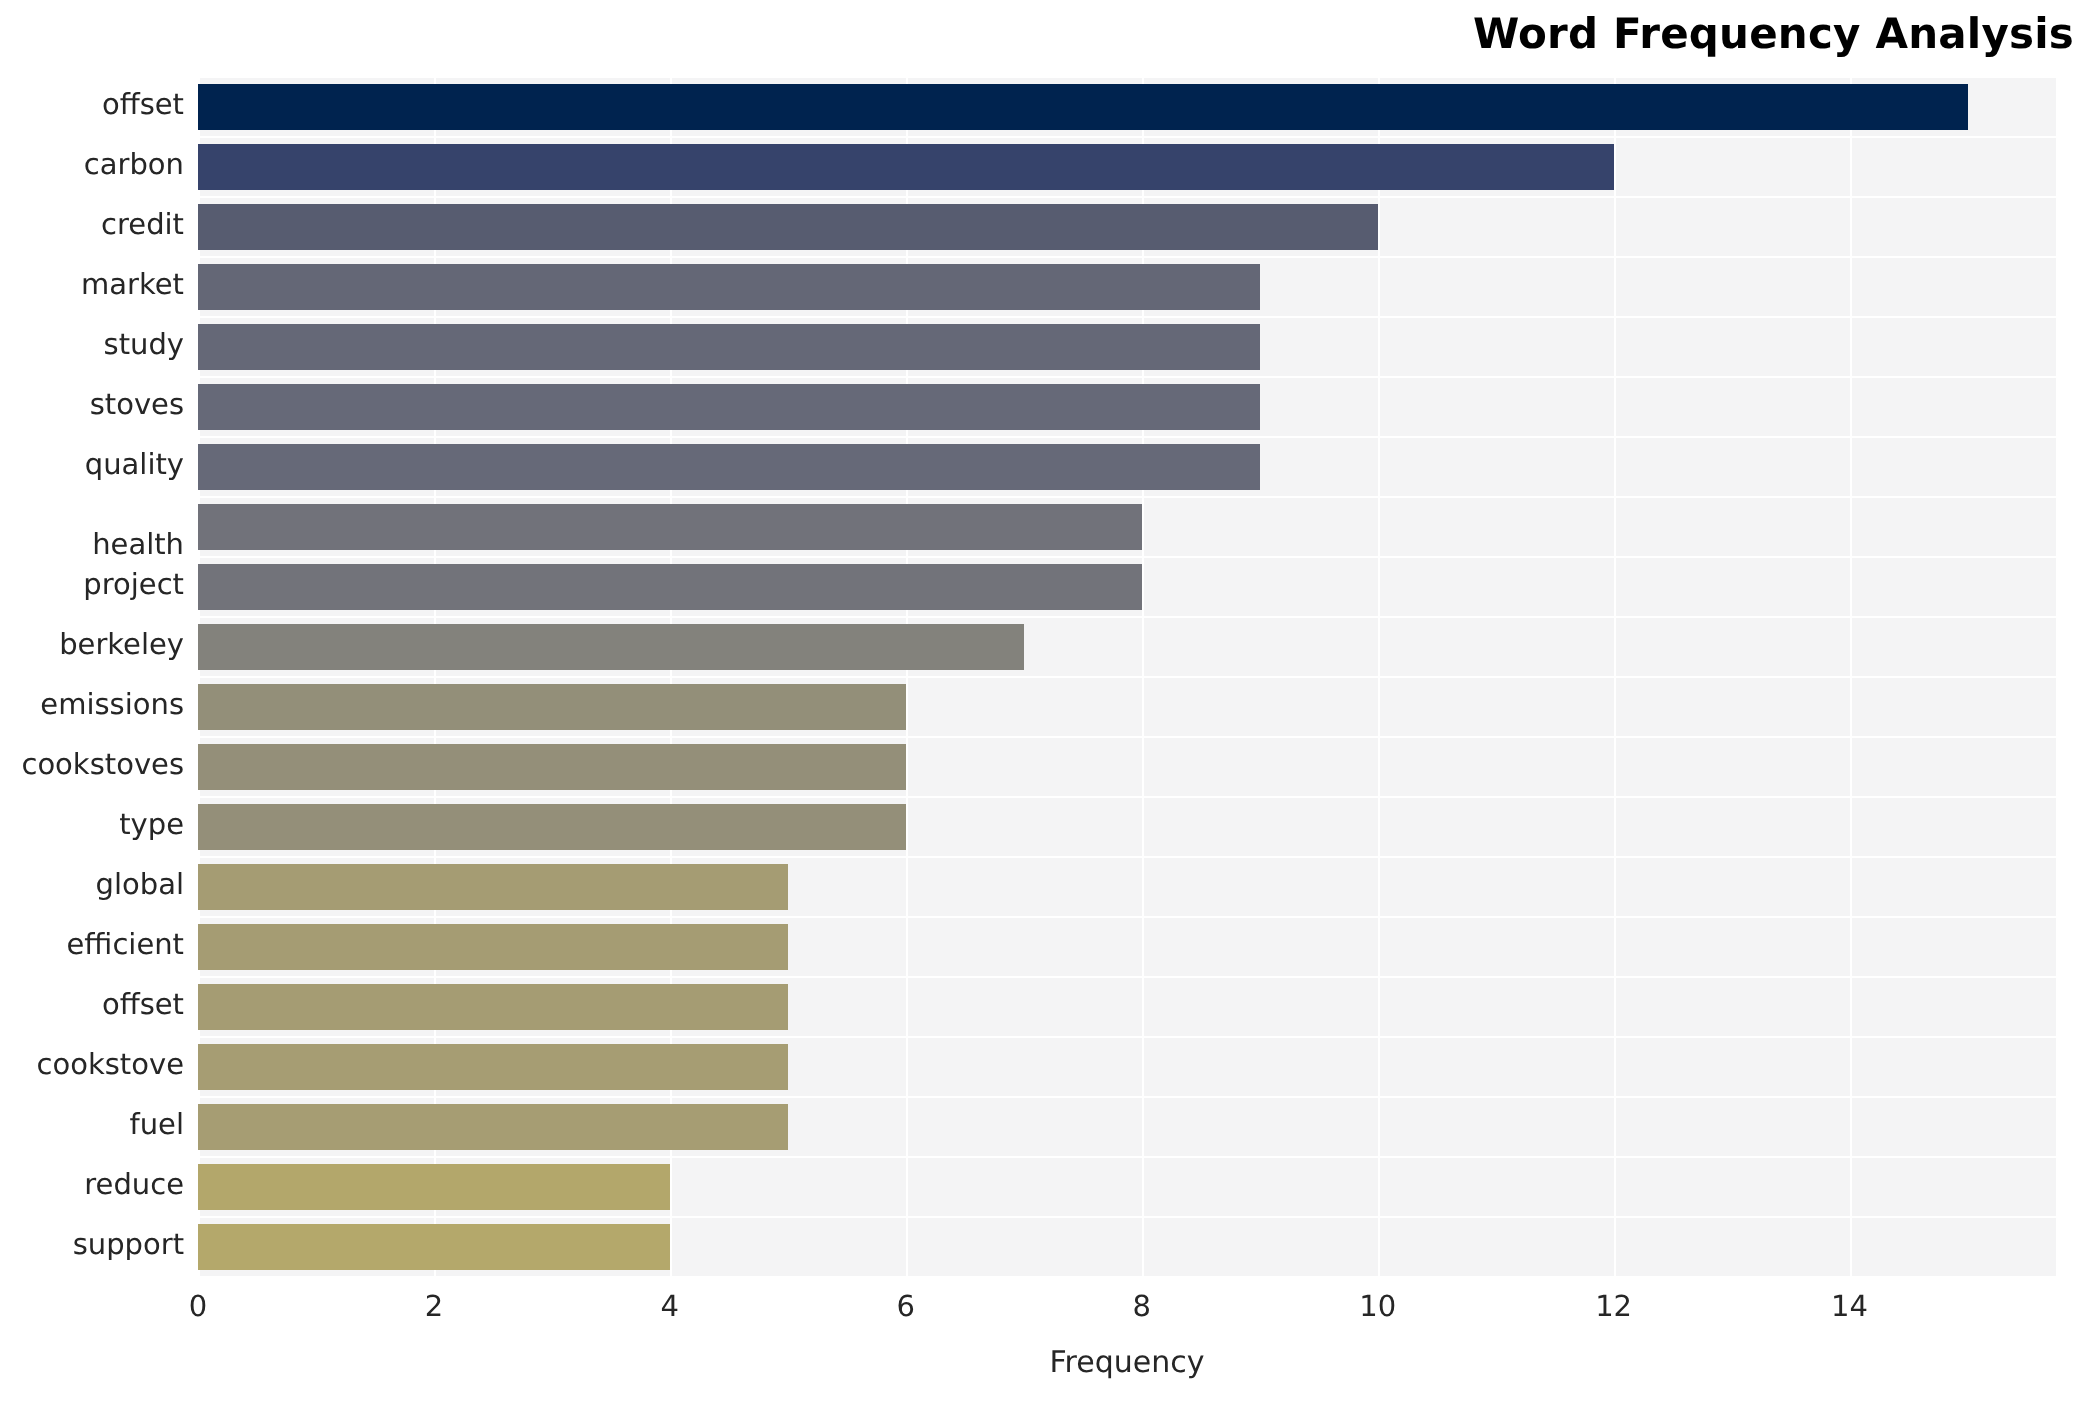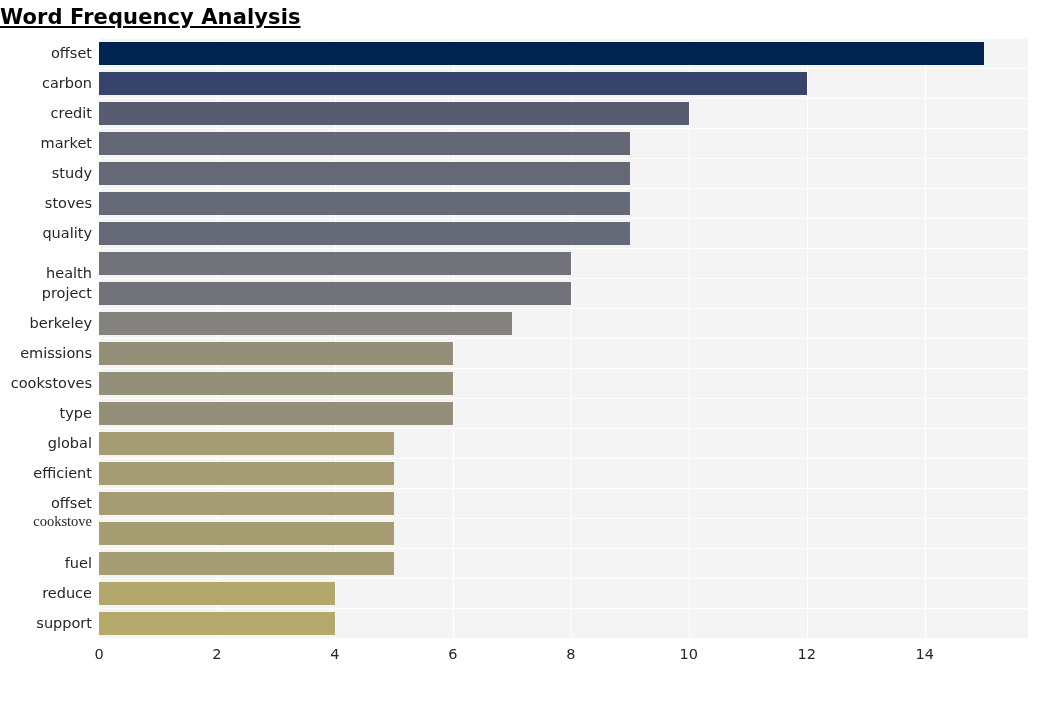--- a/index.html
+++ b/index.html
@@ -21,26 +21,25 @@
     width: 1037px;
     height: 701px;
     background: #ffffff;
   }
 
   #chart-title {
     position: absolute;
     left: 0;
     top: 5px;
     width: 1037px;
-    text-align: left;
+    text-align: right;
     font-size: 21px;
     font-weight: bold;
     color: #000000;
     letter-spacing: 0.1px;
-    text-decoration: underline;
   }
 
   
   #plot-area {
     position: absolute;
     left: 99px;
     top: 38px;
     width: 929px;
     height: 600px;
     background: #f4f4f5;
@@ -188,31 +187,32 @@
       <div class="ytick" style="top: 195px;">quality</div>
       <div class="ytick" style="top: 235px;">health</div>
       <div class="ytick" style="top: 255px;">project</div>
       <div class="ytick" style="top: 285px;">berkeley</div>
       <div class="ytick" style="top: 315px;">emissions</div>
       <div class="ytick" style="top: 345px;">cookstoves</div>
       <div class="ytick" style="top: 375px; text-align: right;">type</div>
       <div class="ytick" style="top: 405px;">global</div>
       <div class="ytick" style="top: 435px;">efficient</div>
       <div class="ytick" style="top: 465px;">offset</div>
-      <div class="ytick" style="top: 483px; font-family: Liberation Serif, serif;">cookstove</div>
+      <div class="ytick" style="top: 495px;">cookstove</div>
       <div class="ytick" style="top: 525px;">fuel</div>
       <div class="ytick" style="top: 555px;">reduce</div>
       <div class="ytick" style="top: 585px;">support</div>
     </div>
 
   <div id="x-axis">
       <div class="xtick" style="left: 0px;">0</div>
       <div class="xtick" style="left: 117.968px;">2</div>
       <div class="xtick" style="left: 235.937px;">4</div>
       <div class="xtick" style="left: 353.905px;">6</div>
       <div class="xtick" style="left: 471.873px;">8</div>
       <div class="xtick" style="left: 589.841px;">10</div>
       <div class="xtick" style="left: 707.81px; text-align: center;">12</div>
       <div class="xtick" style="left: 825.778px;">14</div>
     </div>
 
+  <div id="x-axis-label">Frequency</div>
 
 </div>
 
 </body></html>

